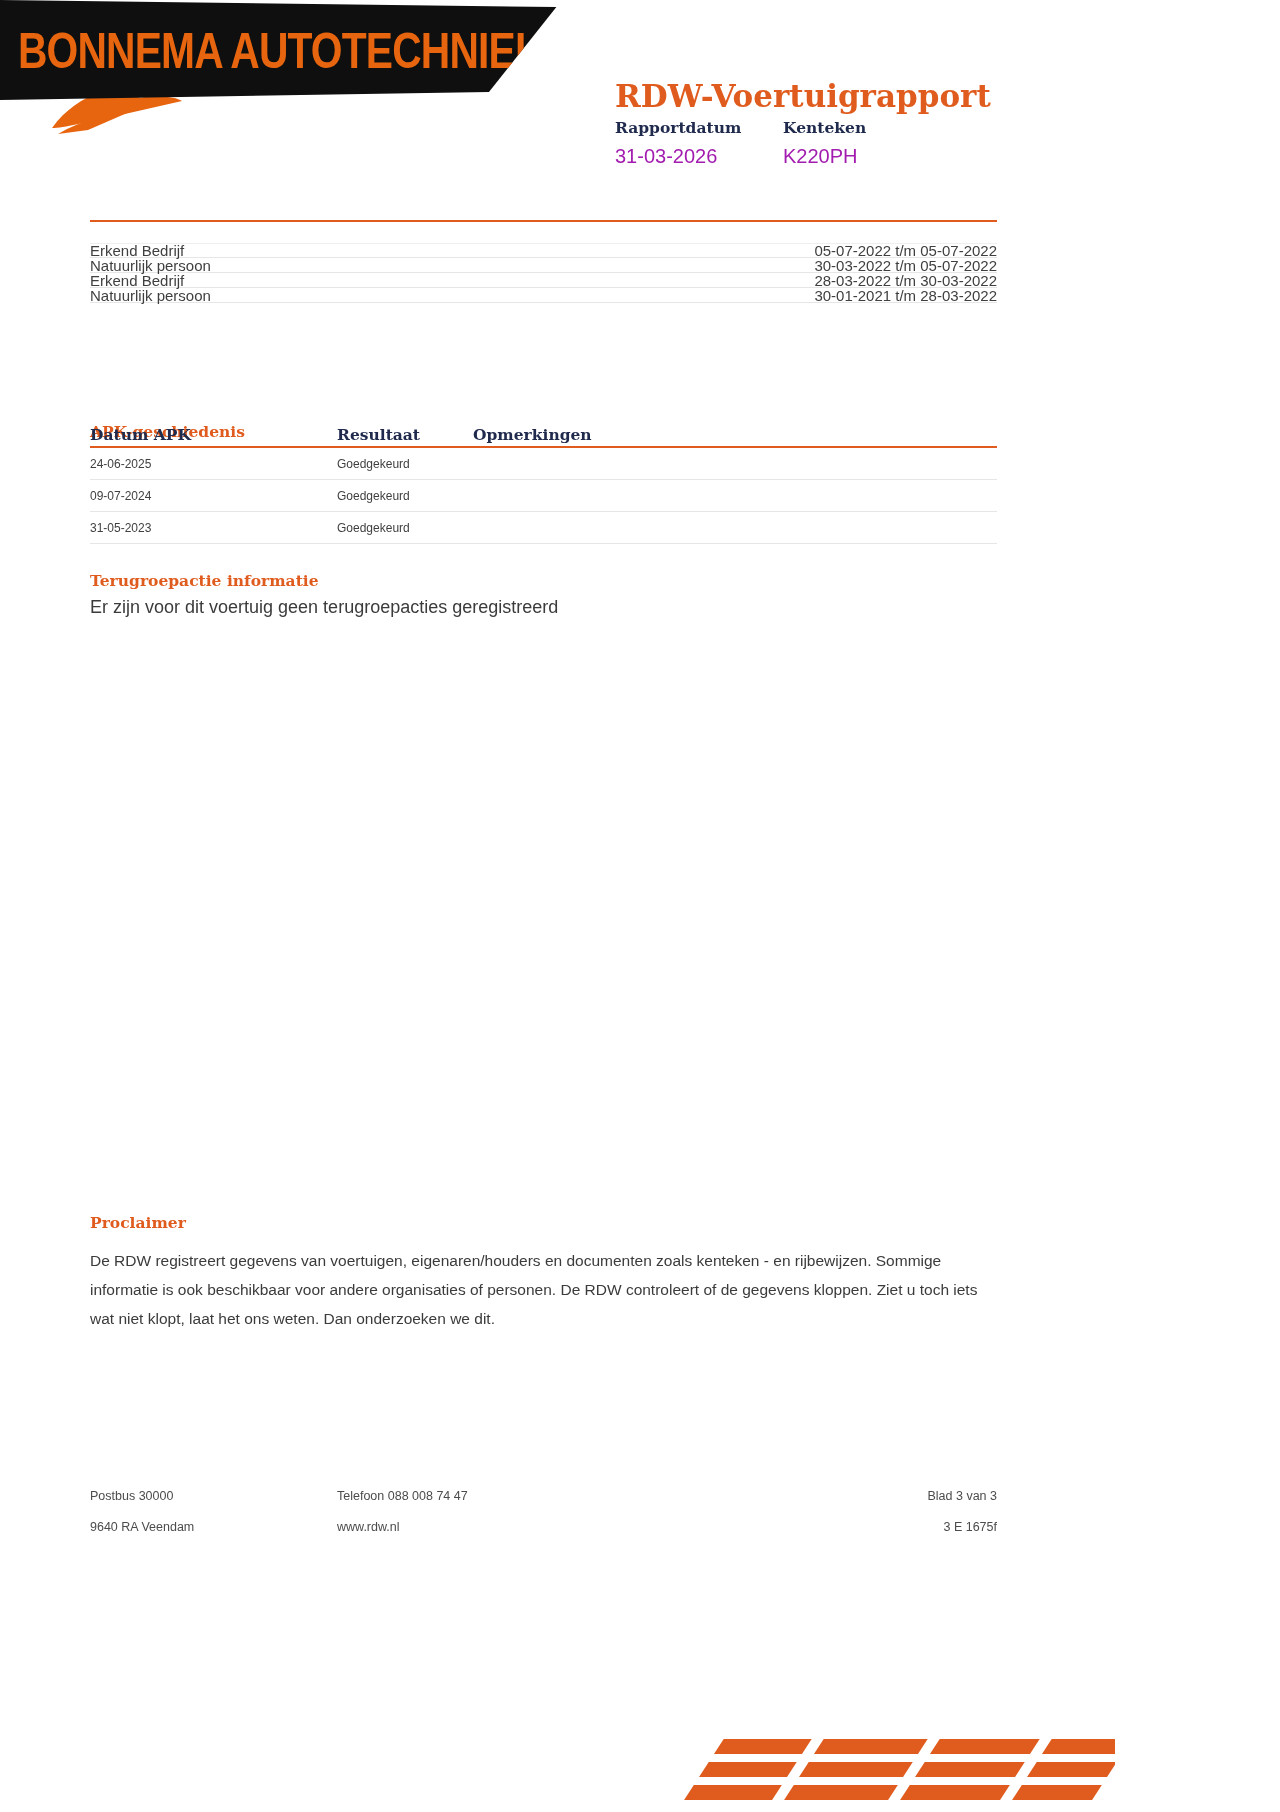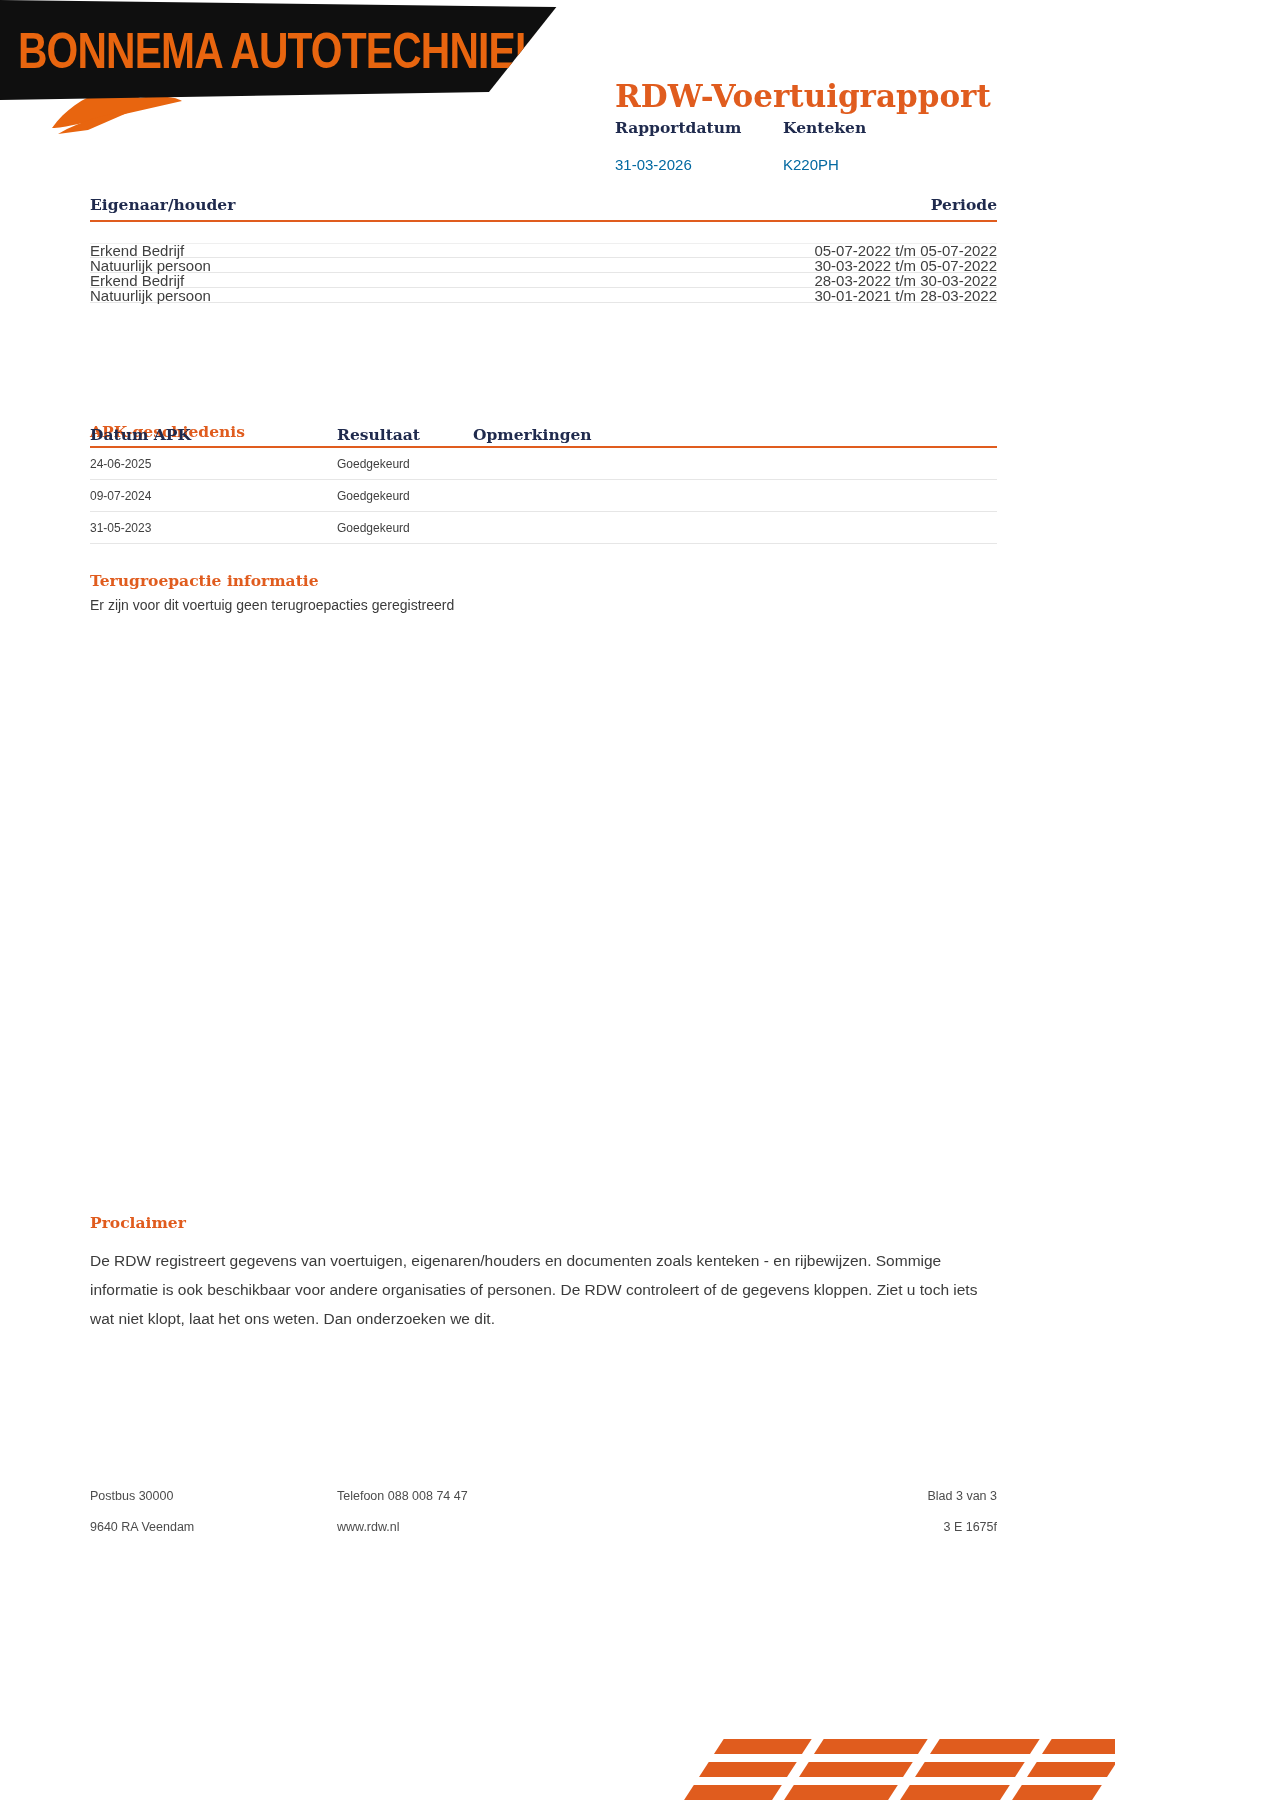--- a/index.html
+++ b/index.html
@@ -25,21 +25,21 @@
   .report-title {
     position:absolute; left:615px; top:50px;
     font-family:"DejaVu Serif", serif; font-weight:bold;
     font-size:31px; color:#e05c1e; white-space:nowrap;margin-top:28px;
   }
   .meta-label {
     position:absolute; top:118px;
     font-family:"DejaVu Serif", serif; font-weight:bold;
     font-size:15.5px; color:#1f2a4d;
   }
-  .meta-value { position:absolute; top:156px; font-size:15px; color:#0369a1; }
+  .meta-value { position:absolute; top:145px; font-size:20px; color:#a21caf; }
   .pos-date { left:615px; }
   .pos-plate { left:783px; }
 
   
   .serif-head { font-family:"DejaVu Serif", serif; font-weight:bold; font-size:15.5px; color:#1f2a4d; }
   .orange-head { font-family:"DejaVu Serif", serif; font-weight:bold; font-size:15.5px; color:#e05c1e; }
   .rule { position:absolute; left:90px; width:907px; height:2px; background:#e05c1e; }
 
   
   .owner-header { position:absolute; left:90px; top:195px; width:907px; display:flex; justify-content:space-between; }
@@ -55,21 +55,21 @@
   .apk-header { position:absolute; left:90px; top:425px; width:907px; }
   .apk-col1 { position:absolute; left:0; }
   .apk-col2 { position:absolute; left:247px; }
   .apk-col3 { position:absolute; left:383px; }
   .apk-rows { position:absolute; left:90px; top:448px; width:907px; }
   .apk-row { position:relative; height:32px; font-size:12px; color:#3f3f3f; border-bottom:1px solid #e6e6e6; }
   .apk-row span { position:absolute; top:50%; transform:translateY(-50%); }
 
   
   .recall-title { position:absolute; left:90px; top:571px; }
-  .recall-text { position:absolute; left:90px; top:597px; font-size:14px; color:#3b3b3b; }
+  .recall-text { position:absolute; left:90px; top:597px; font-size:18px; color:#3b3b3b; }
 
   
   .proclaimer-title { position:absolute; left:90px; top:1213px; }
   .proclaimer-text {
     position:absolute; left:90px; top:1246px; width:905px;
     font-size:15.5px; line-height:29px; color:#3b3b3b;
   }
 
   
   .footer-item { position:absolute; font-size:12.5px; color:#4c4c4c; }
@@ -95,24 +95,20 @@
     <path d="M4 52 C30 16 74 4 136 2 L90 22 C112 19 128 21 134 25 L68 40 C38 46 16 52 4 52 Z" fill="#e8650f"></path>
     <path d="M10 58 C34 44 58 38 86 34 L40 54 Z" fill="#e8650f"></path>
   </svg>
 
   <div class="report-title">RDW-Voertuigrapport</div>
   <div class="meta-label pos-date">Rapportdatum</div>
   <div class="meta-label pos-plate">Kenteken</div>
   <div class="meta-value pos-date">31-03-2026</div>
   <div class="meta-value pos-plate">K220PH</div>
 
-  <div class="owner-header">
-    <span class="serif-head">Eigenaar/houder</span>
-    <span class="serif-head">Periode</span>
-  </div>
   <div class="rule" style="top:220px;"></div>
   <div class="owner-rows">
     <div class="owner-row">
       <span>Erkend Bedrijf</span>
       <span>05-07-2022 t/m 05-07-2022</span>
     </div>
     <div class="owner-row">
       <span>Natuurlijk persoon</span>
       <span>30-03-2022 t/m 05-07-2022</span>
     </div>

